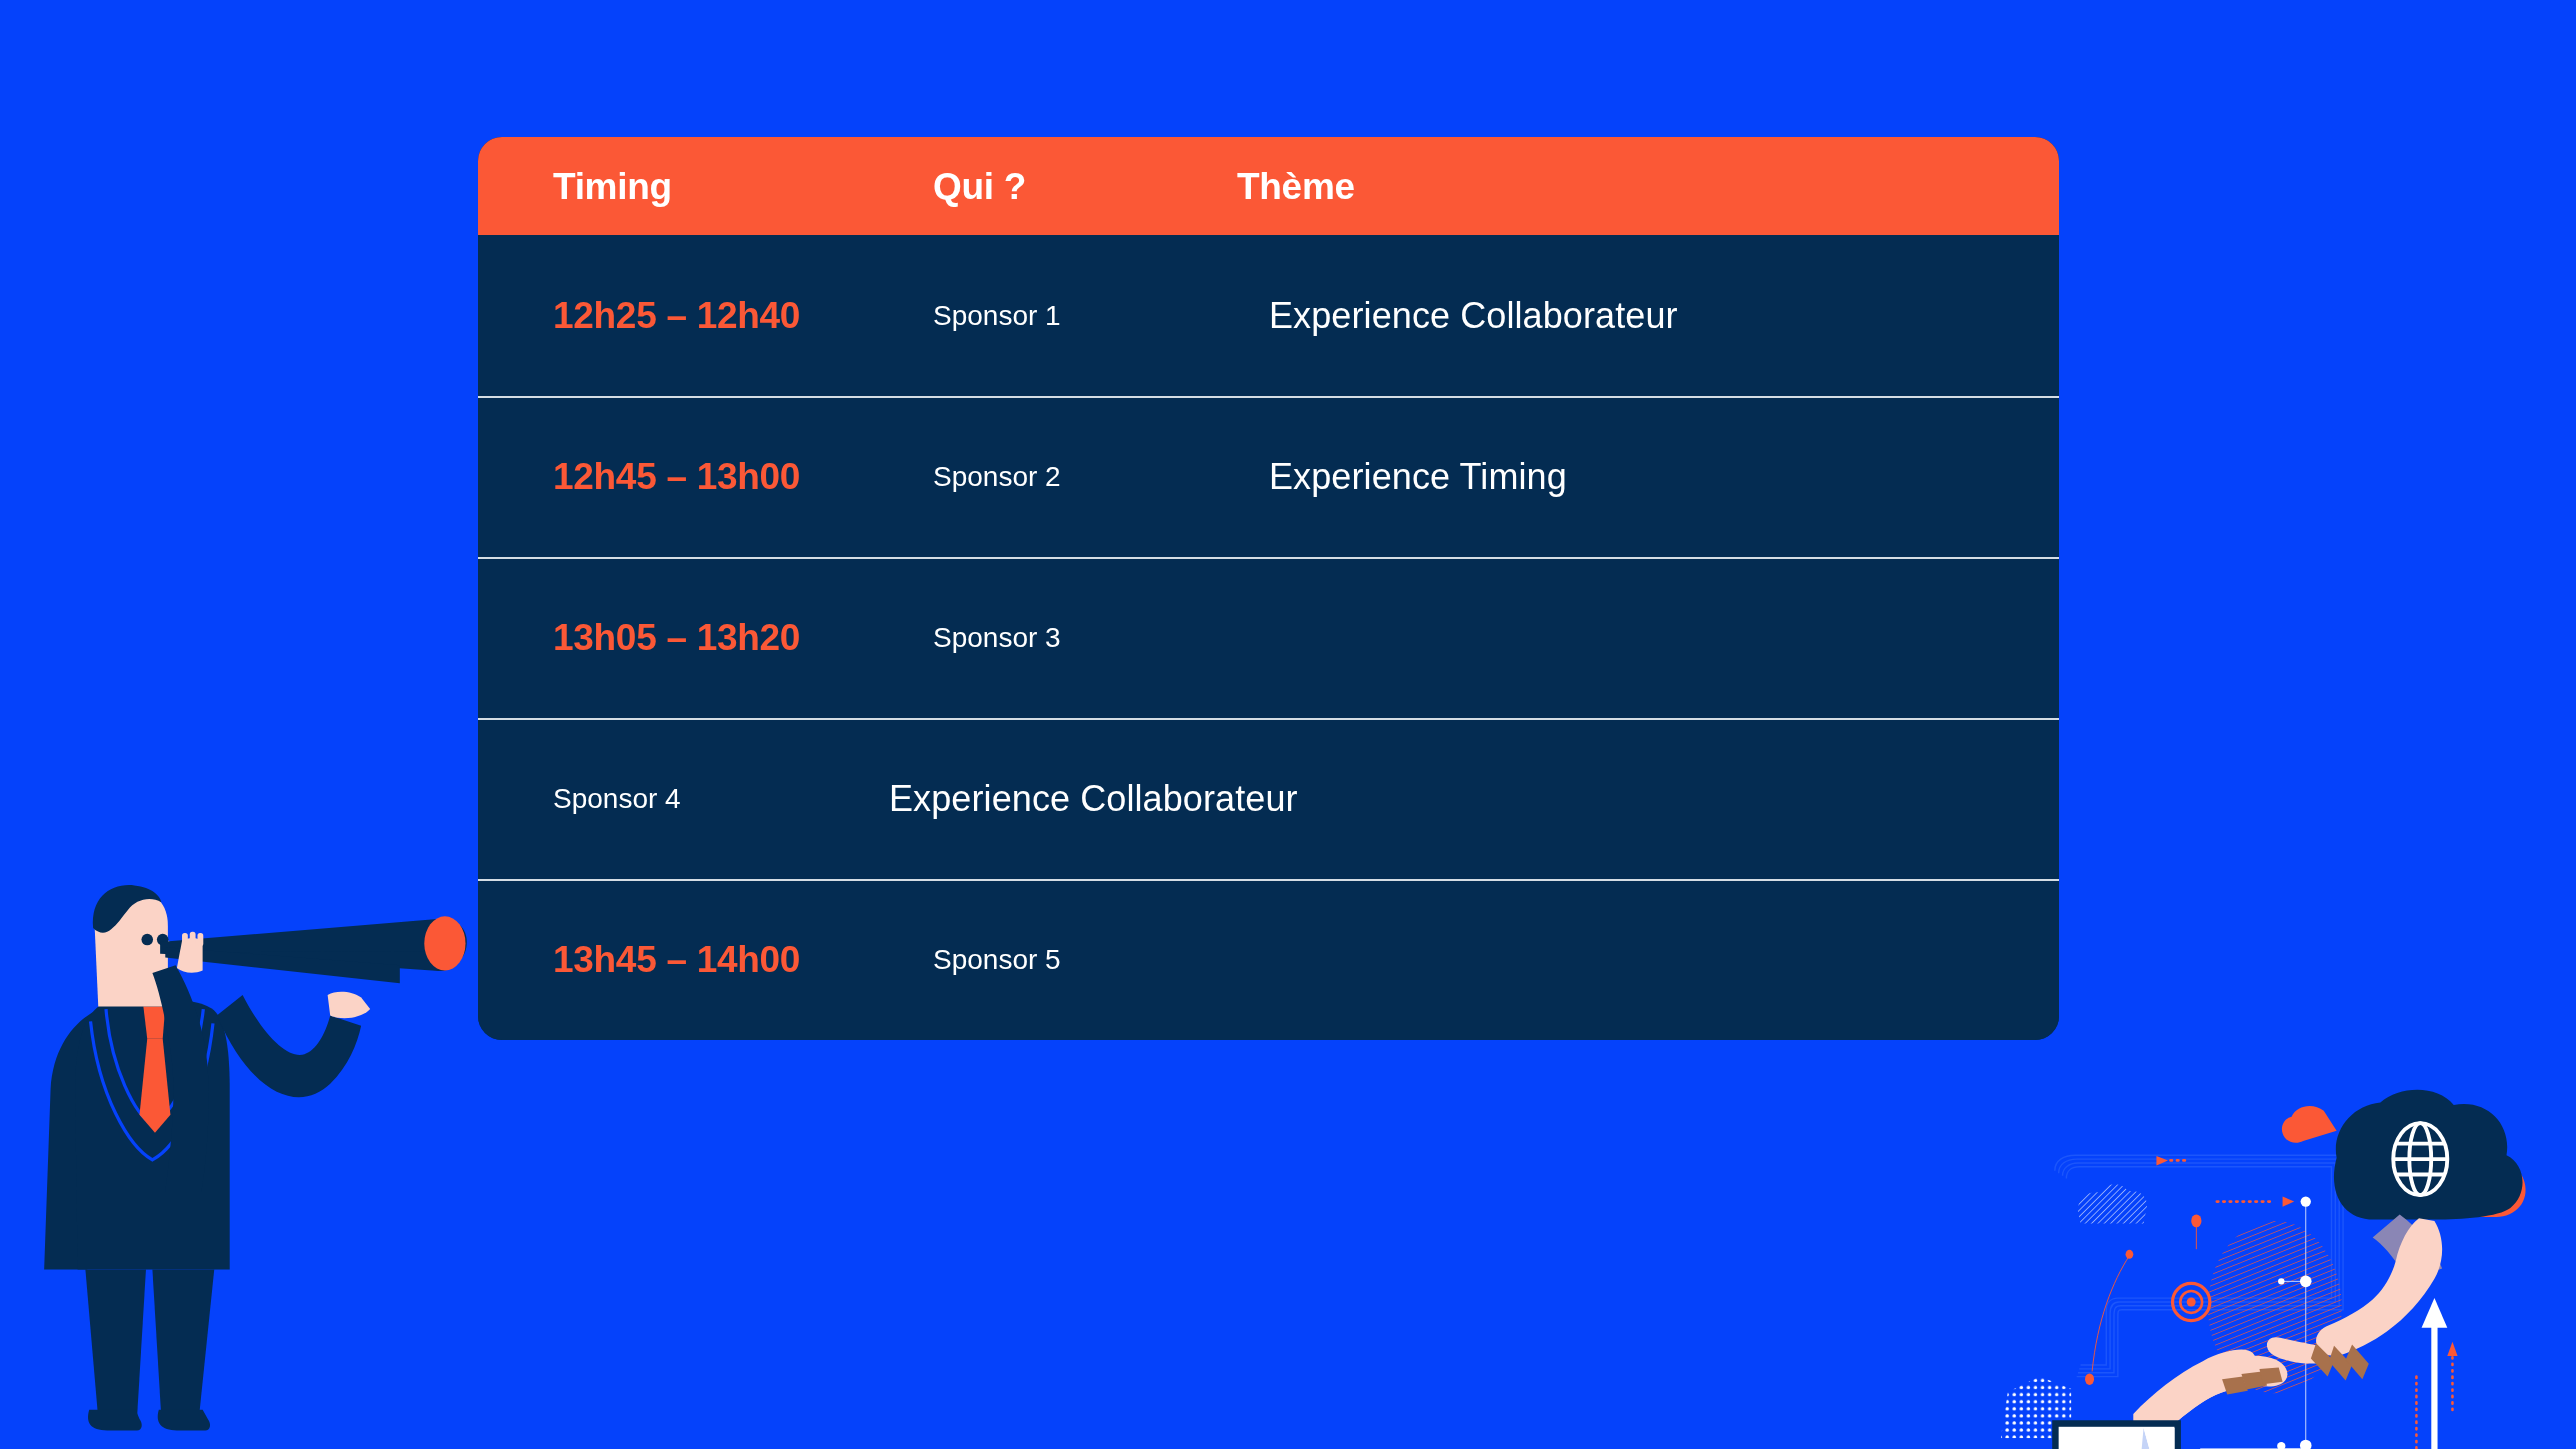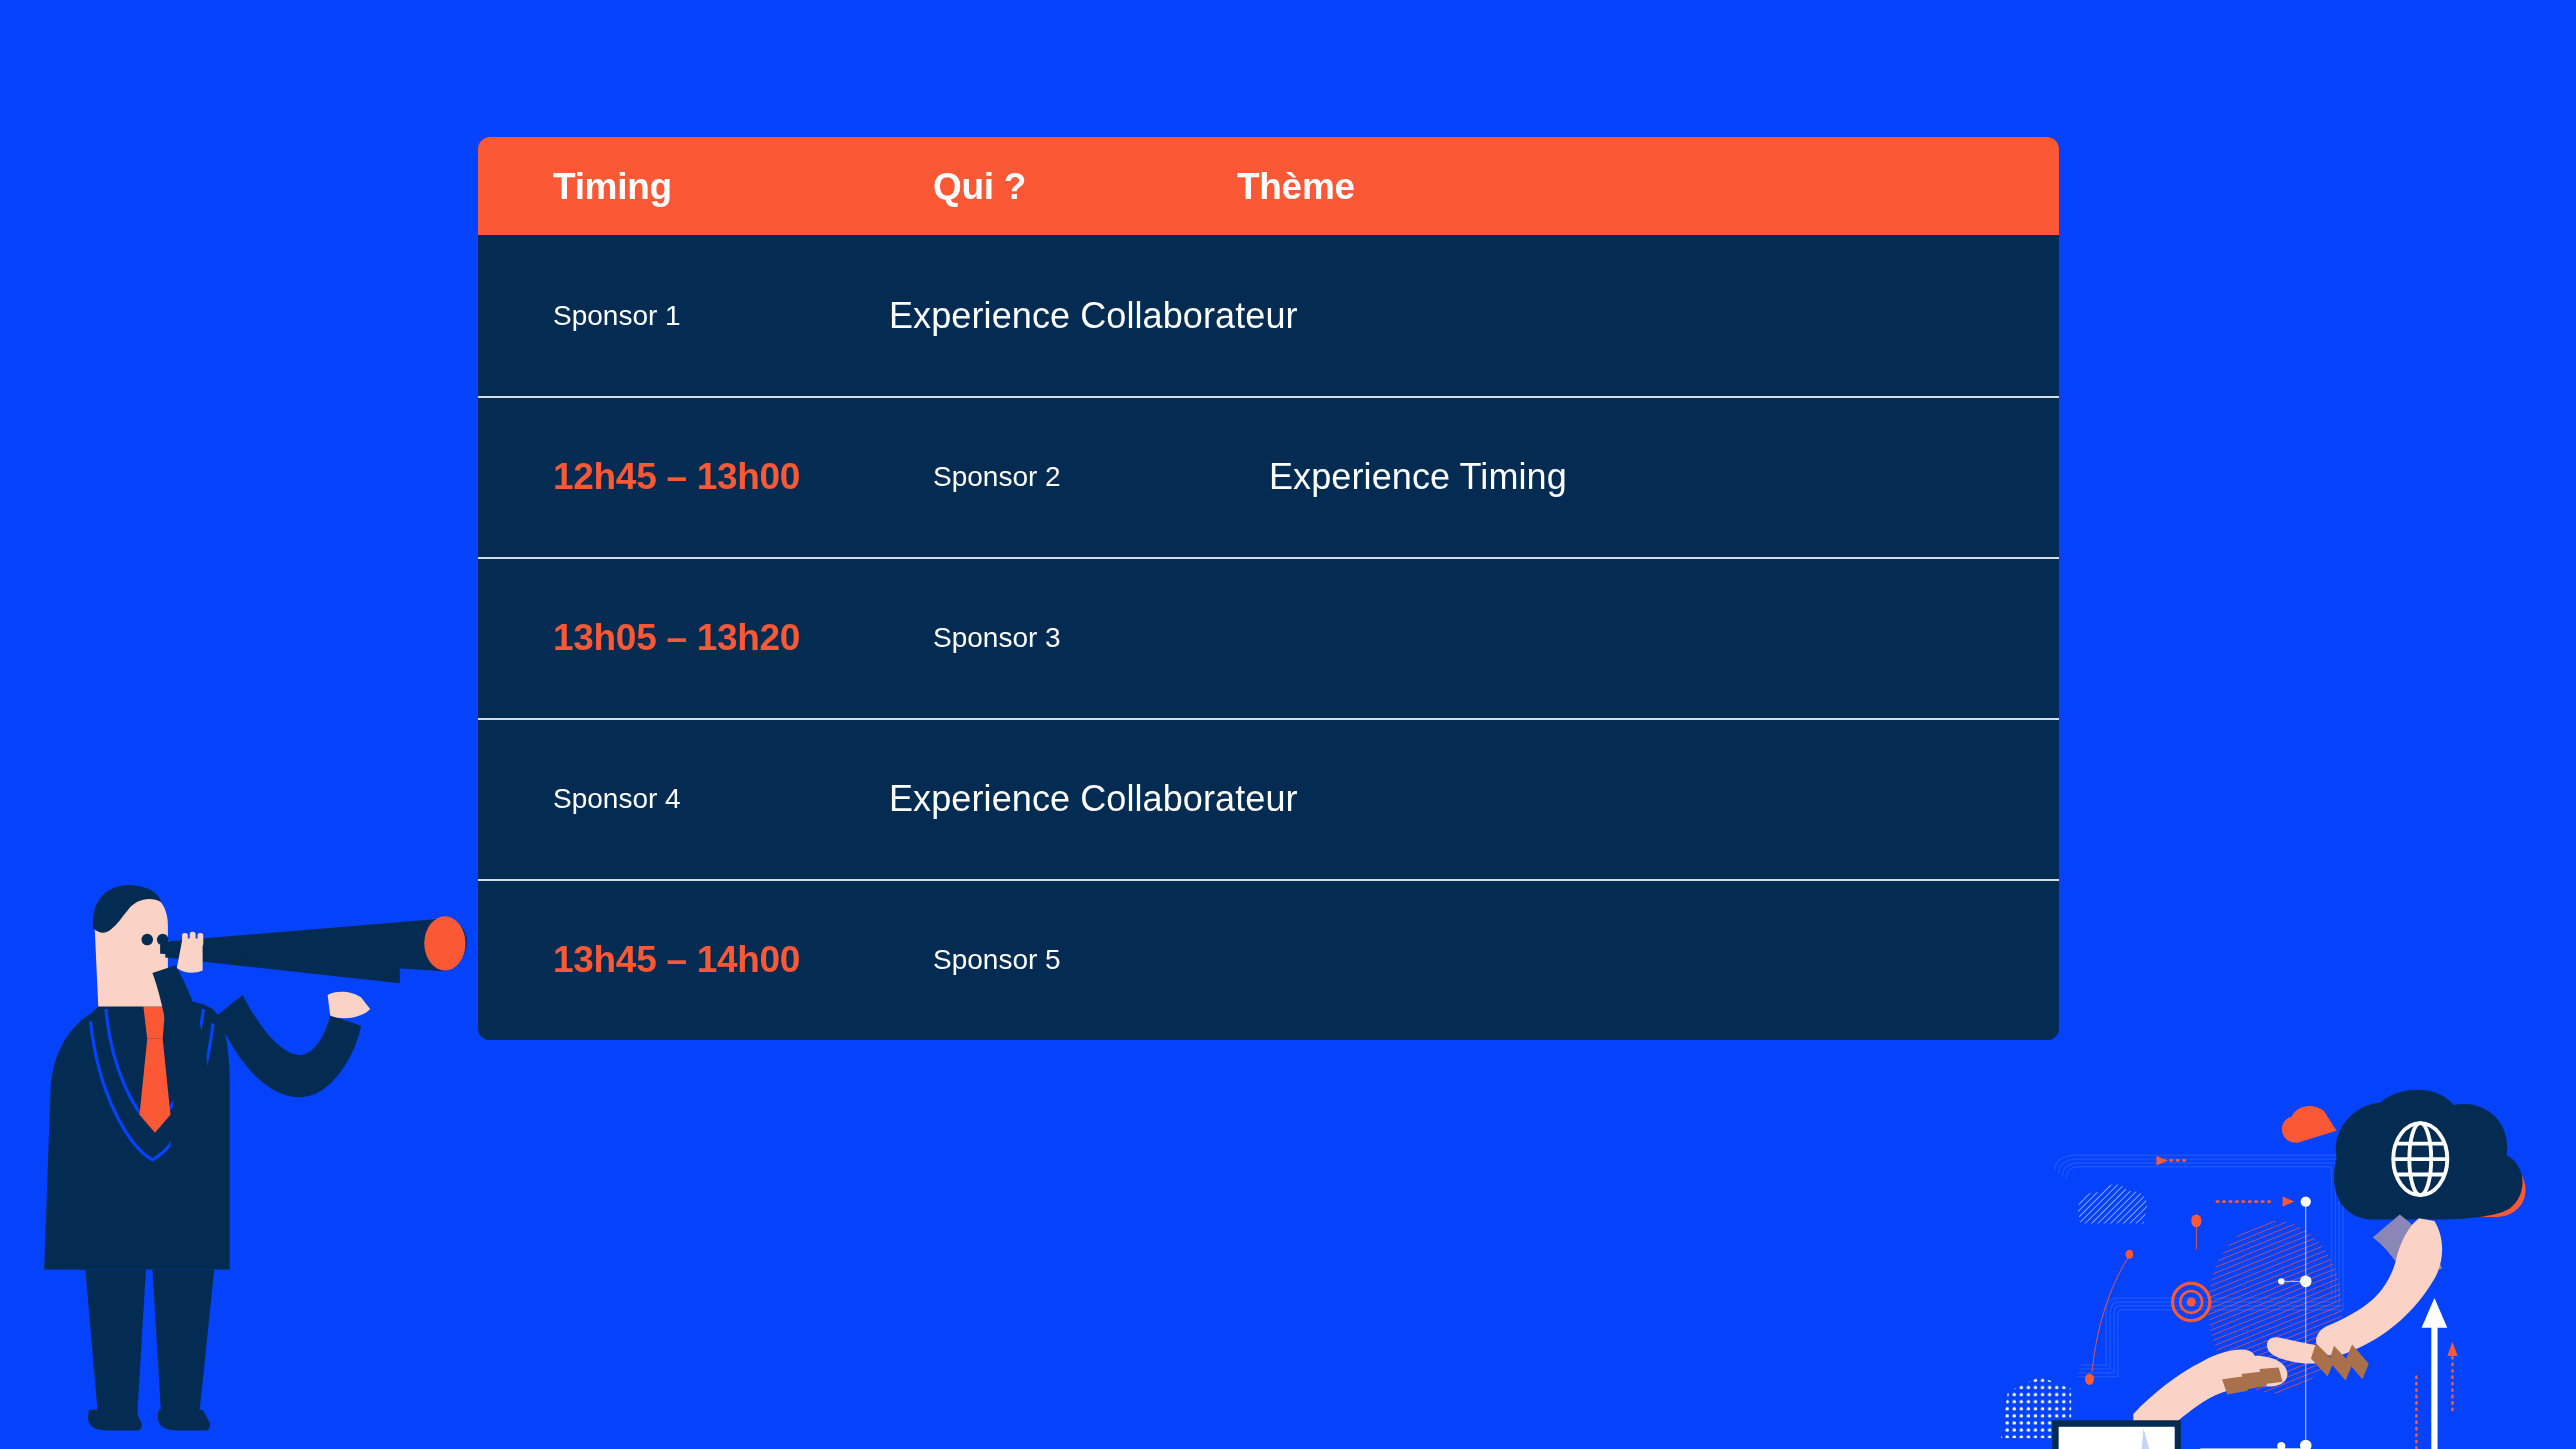--- a/index.html
+++ b/index.html
@@ -21,21 +21,21 @@
     inset: 0;
     background: #0542FB;
   }
 
   
   .schedule-card {
     position: absolute;
     left: 478px;
     top: 137px;
     width: 1581px;
-    border-radius: 12px;
+    border-radius: 24px;
     overflow: hidden;
     background: #042C52;
   }
 
   .schedule-header {
     background: #FB5836;
     height: 98px;
     display: flex;
     align-items: center;
     box-sizing: border-box;
@@ -121,20 +121,21 @@
 
     <div class="schedule-header">
       <div class="th col-timing">Timing</div>
       <div class="th col-who">Qui ?</div>
       <div class="th col-theme">Thème</div>
     </div>
 
     <div class="schedule-body">
 
       <div class="srow">
+        <div class="cell-timing col-timing">12h25 – 12h40</div>
         <div class="cell-who col-who">Sponsor 1</div>
         <div class="cell-theme col-theme">Experience Collaborateur</div>
       </div>
 
       <div class="srow">
         <div class="cell-timing col-timing">12h45 – 13h00</div>
         <div class="cell-who col-who">Sponsor 2</div>
         <div class="cell-theme col-theme">Experience Timing</div>
       </div>
 

